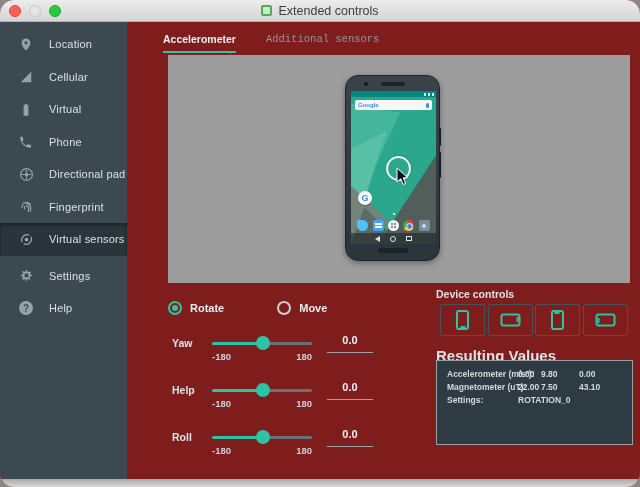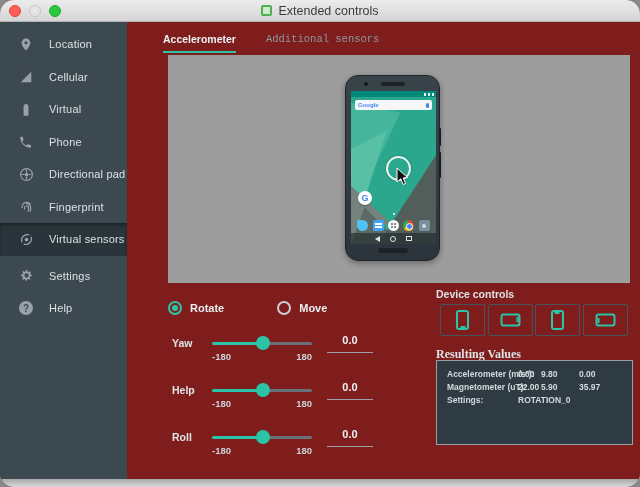--- a/index.html
+++ b/index.html
@@ -113,21 +113,21 @@
   
   .devrot-label { position:absolute; left:436px; top:288px; font-size:10.5px; font-weight:bold; color:#dde2e5; }
   .devrot-btns { position:absolute; left:440px; top:304px; display:flex; }
   .rot-btn { width:45px; height:32px; border:1px solid #47535a; border-radius:2px; margin-right:2.5px;
     display:flex; align-items:center; justify-content:center; cursor:pointer; }
   .ph-ic { width:13px; height:20px; border:2px solid #2bc4a6; border-radius:3px; position:relative; }
   .ph-ic::after { content:""; position:absolute; bottom:0.5px; left:50%; transform:translateX(-50%); width:5px; height:1.5px; background:#2bc4a6; }
   .r90 { transform:rotate(-90deg); } .r180 { transform:rotate(180deg); } .r270 { transform:rotate(90deg); }
 
   
-  .res-label { position:absolute; left:436px; top:347px; font-size:12px; font-weight:bold; color:#dde2e5;font-family:Liberation Serif, serif; }
+  .res-label { position:absolute; left:436px; top:347px; font-size:15px; font-weight:bold; color:#dde2e5; }
   .res-box { position:absolute; left:436px; top:360px; width:197px; height:85px; border:1px solid #97a1a6;
     background:#2f3b43; padding:7px 0 0 10px; }
   .res-row { display:flex; line-height:13px; font-size:8.5px; font-weight:bold; color:#d4dadd; white-space:nowrap; }
   .res-row .rl { width:71px; }
   .res-row .rv1 { width:23px; }
   .res-row .rv2 { width:38px; }
 </style>
 </head>
 <body>
 
@@ -335,22 +335,22 @@
   <div class="res-box">
     <div class="res-row">
       <span class="rl">Accelerometer (m/s²):</span>
       <span class="rv1">0.00</span>
       <span class="rv2">9.80</span>
       <span class="rv3">0.00</span>
     </div>
     <div class="res-row">
       <span class="rl">Magnetometer (uT):</span>
       <span class="rv1">22.00</span>
-      <span class="rv2">5.90</span>
-      <span class="rv3">35.97</span>
+      <span class="rv2">7.50</span>
+      <span class="rv3">43.10</span>
     </div>
     <div class="res-row">
       <span class="rl">Settings:</span>
       <span class="rv1">ROTATION_0</span>
     </div>
   </div>
 
   <div class="bottomstrip"></div>
 </div>
 

